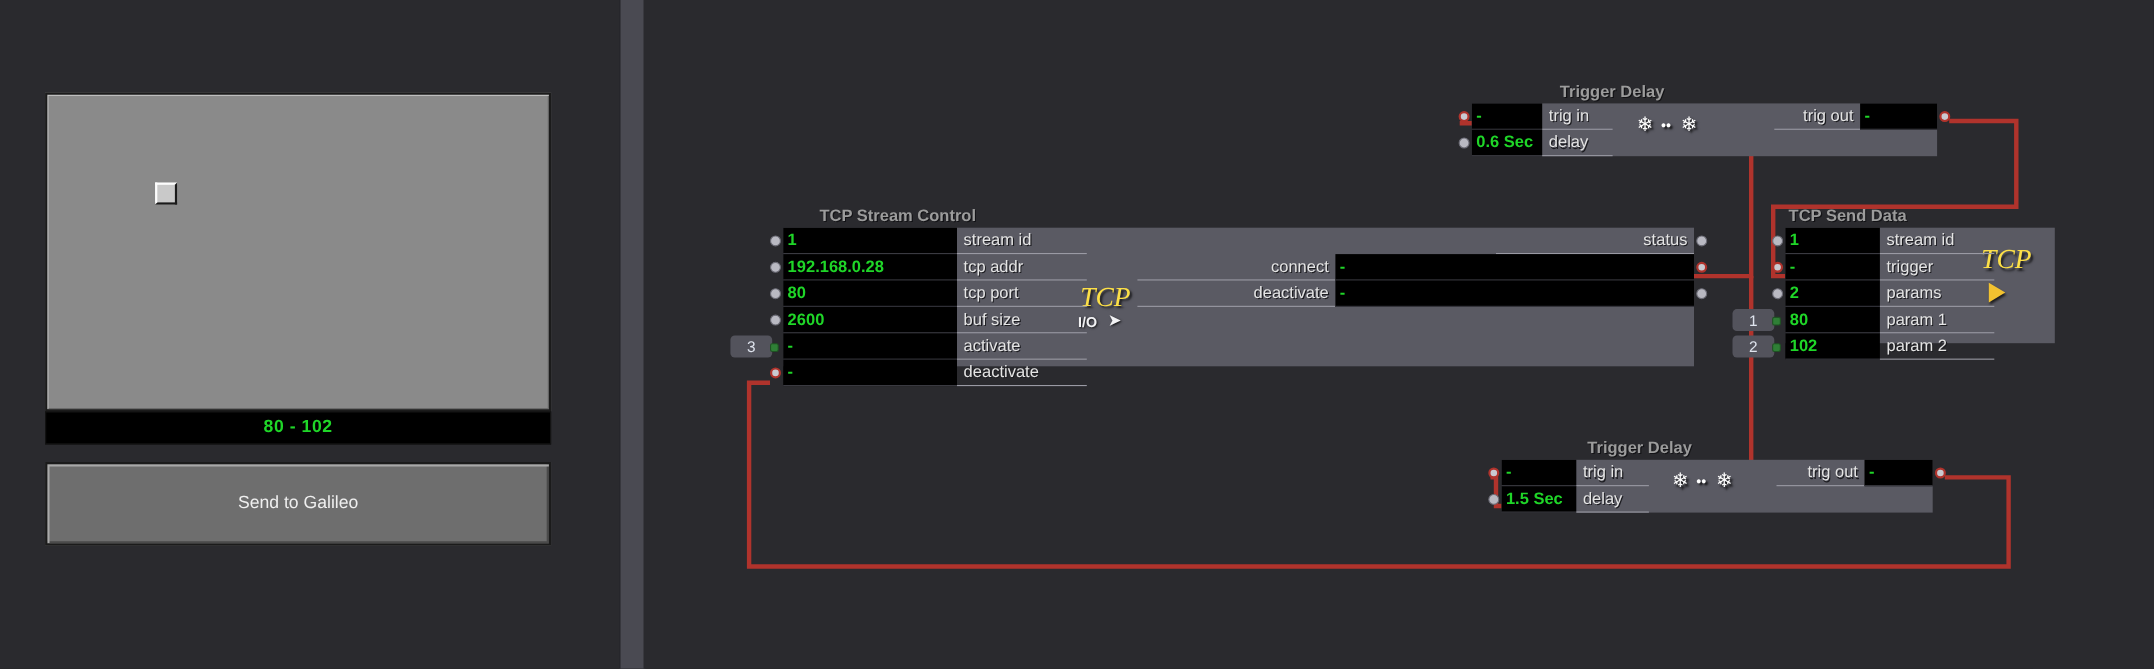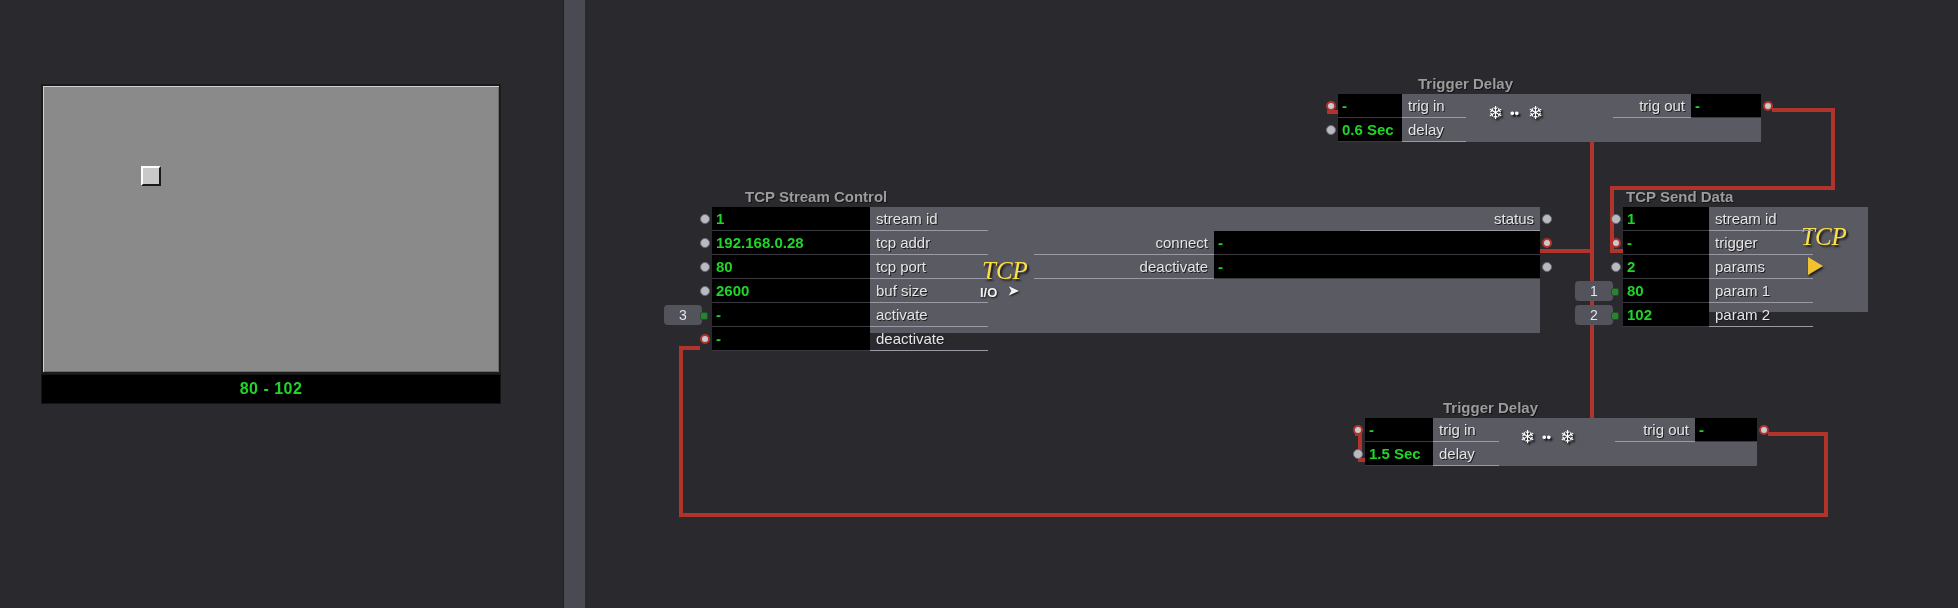--- a/index.html
+++ b/index.html
@@ -244,20 +244,23 @@
   <div id="left-panel">
 
     <div id="toggle-gadget" class="gadget-box">
       <div id="toggle-checkbox"></div>
     </div>
 
     <div id="toggle-readout">
       <span>80 - 102</span>
     </div>
 
+    <div id="send-button">
+      <span>Send to Galileo</span>
+    </div>
 
   </div>
 
   <div id="panel-divider"></div>
 
   <div id="canvas-area"></div>
 
   <svg id="wires" viewBox="0 0 1958 608" width="1958" height="608">
     <g fill="none" stroke="#b0332c" stroke-width="4">
 

